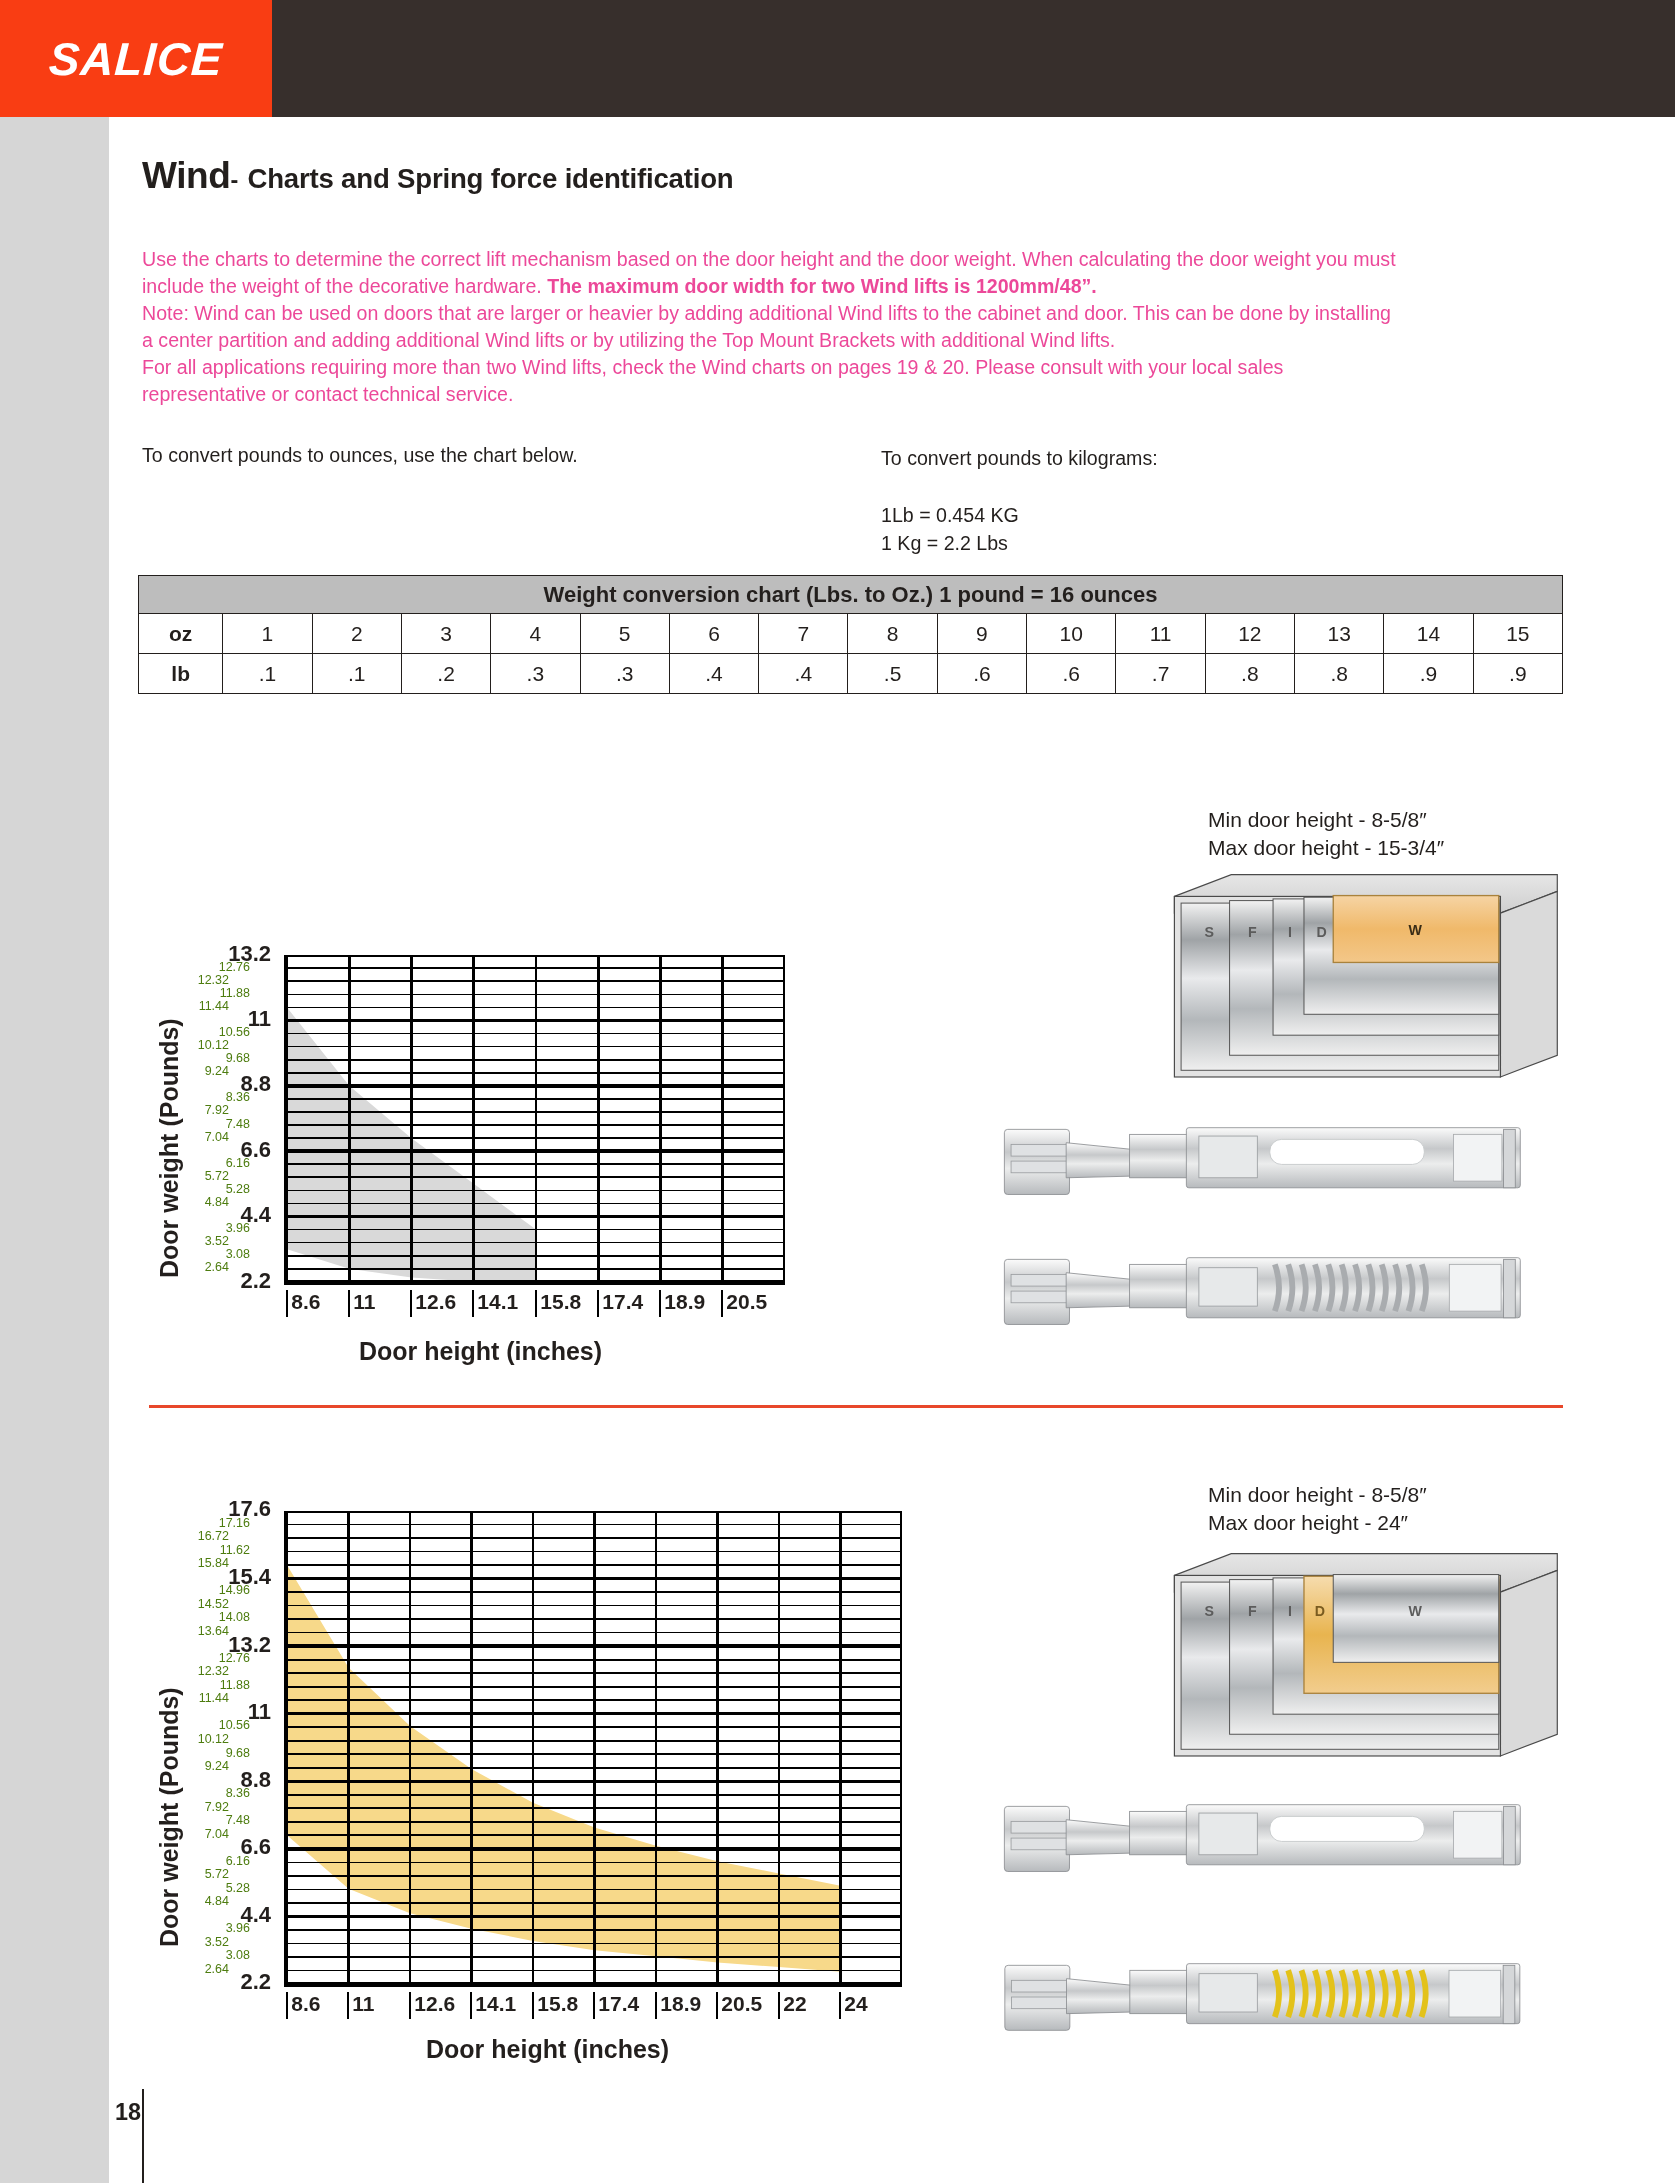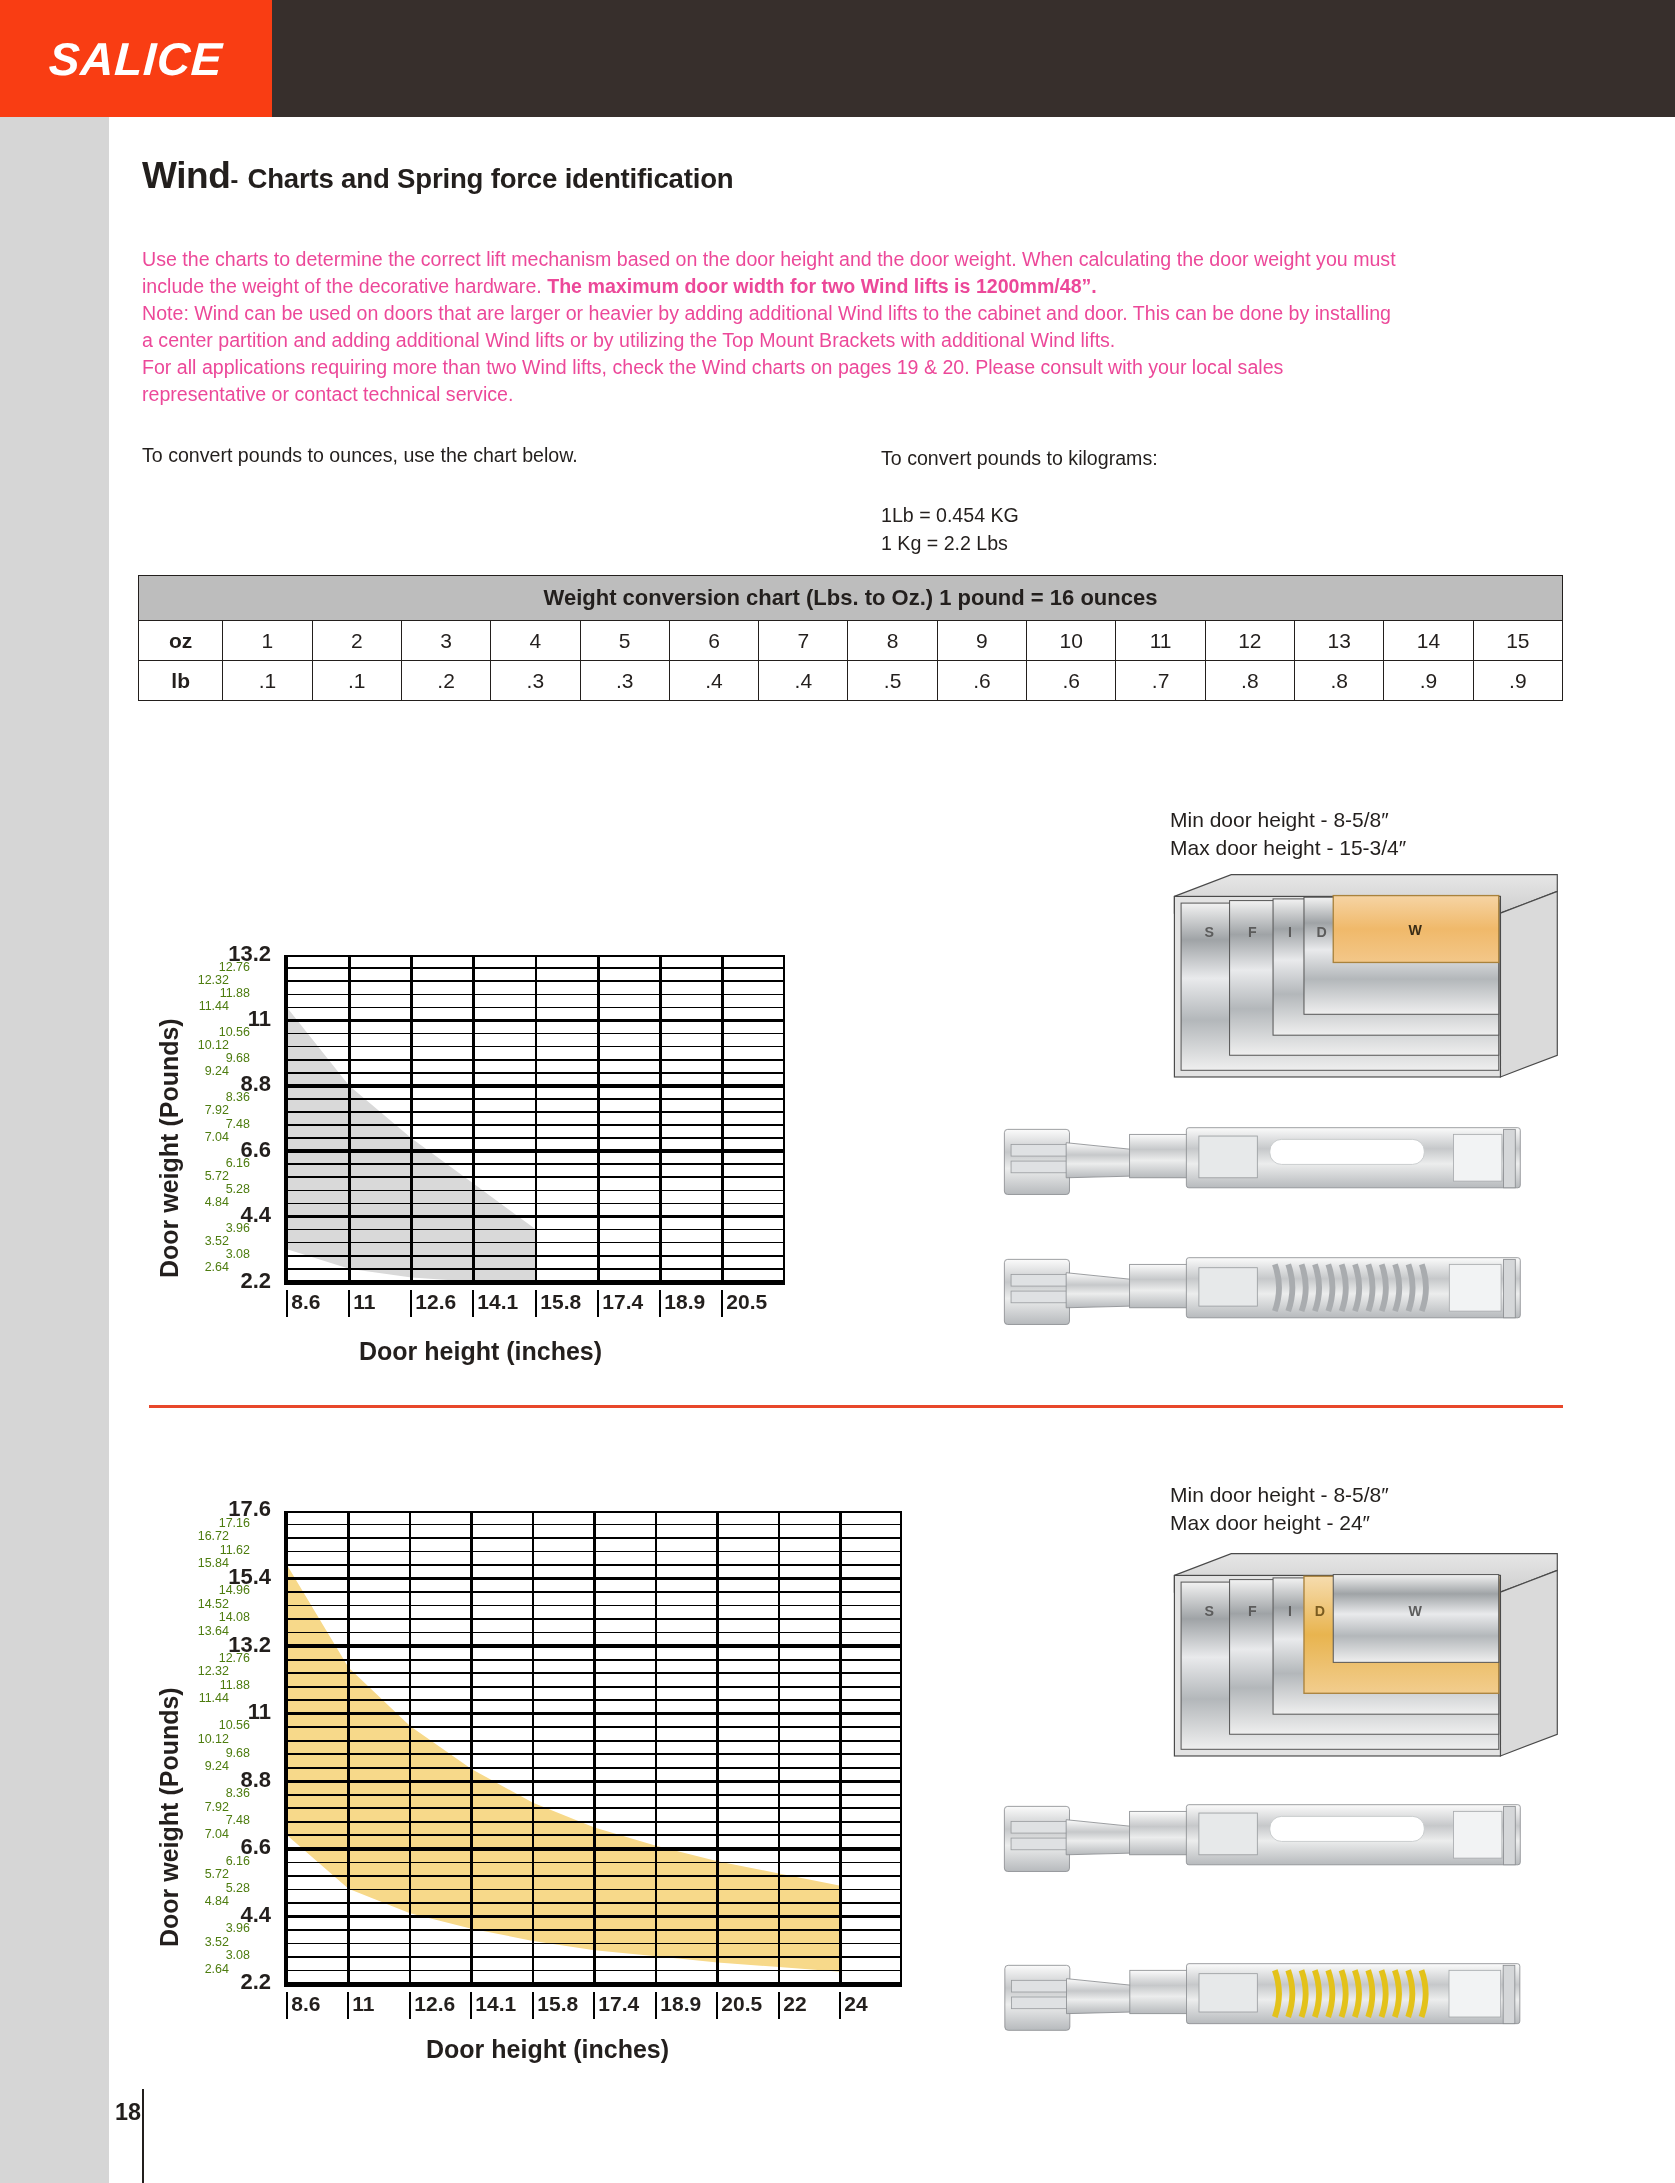--- a/index.html
+++ b/index.html
@@ -69,21 +69,21 @@
   }
   .conv-table td, .conv-table th {
     border: 1.7px solid #231f1d;
     text-align: center;
     font-size: 21px;
     height: 40px;
     color: #231f1d;
     font-weight: normal;
   }
   .conv-table thead th {
-    background: #bdbdbd; font-weight: bold; font-size: 22px; height: 45px;
+    background: #bdbdbd; font-weight: bold; font-size: 22px; height: 38px;
   }
   .conv-table td.rowlab { font-weight: bold; width: 84px; }
   .conv-table td.cell { width: 89px; }
 
   
   .chart-block { position: absolute; }
 
   .ylabel {
     position: absolute;
     font-weight: bold; font-size: 25px; color: #231f1d;
@@ -119,20 +119,21 @@
   
   .divider {
     position: absolute; left: 149px; top: 1405px; width: 1414px; height: 3.3px;
     background: #e8472a;
   }
 
   
   .hnote {
     position: absolute; font-size: 21px; line-height: 28px; color: #231f1d;
     white-space: nowrap;
+    margin-left: 38px;
   }
 
   
   .cabinet { position: absolute; }
 
   
   .hw { position: absolute; }
 
   
   .footer-num {

